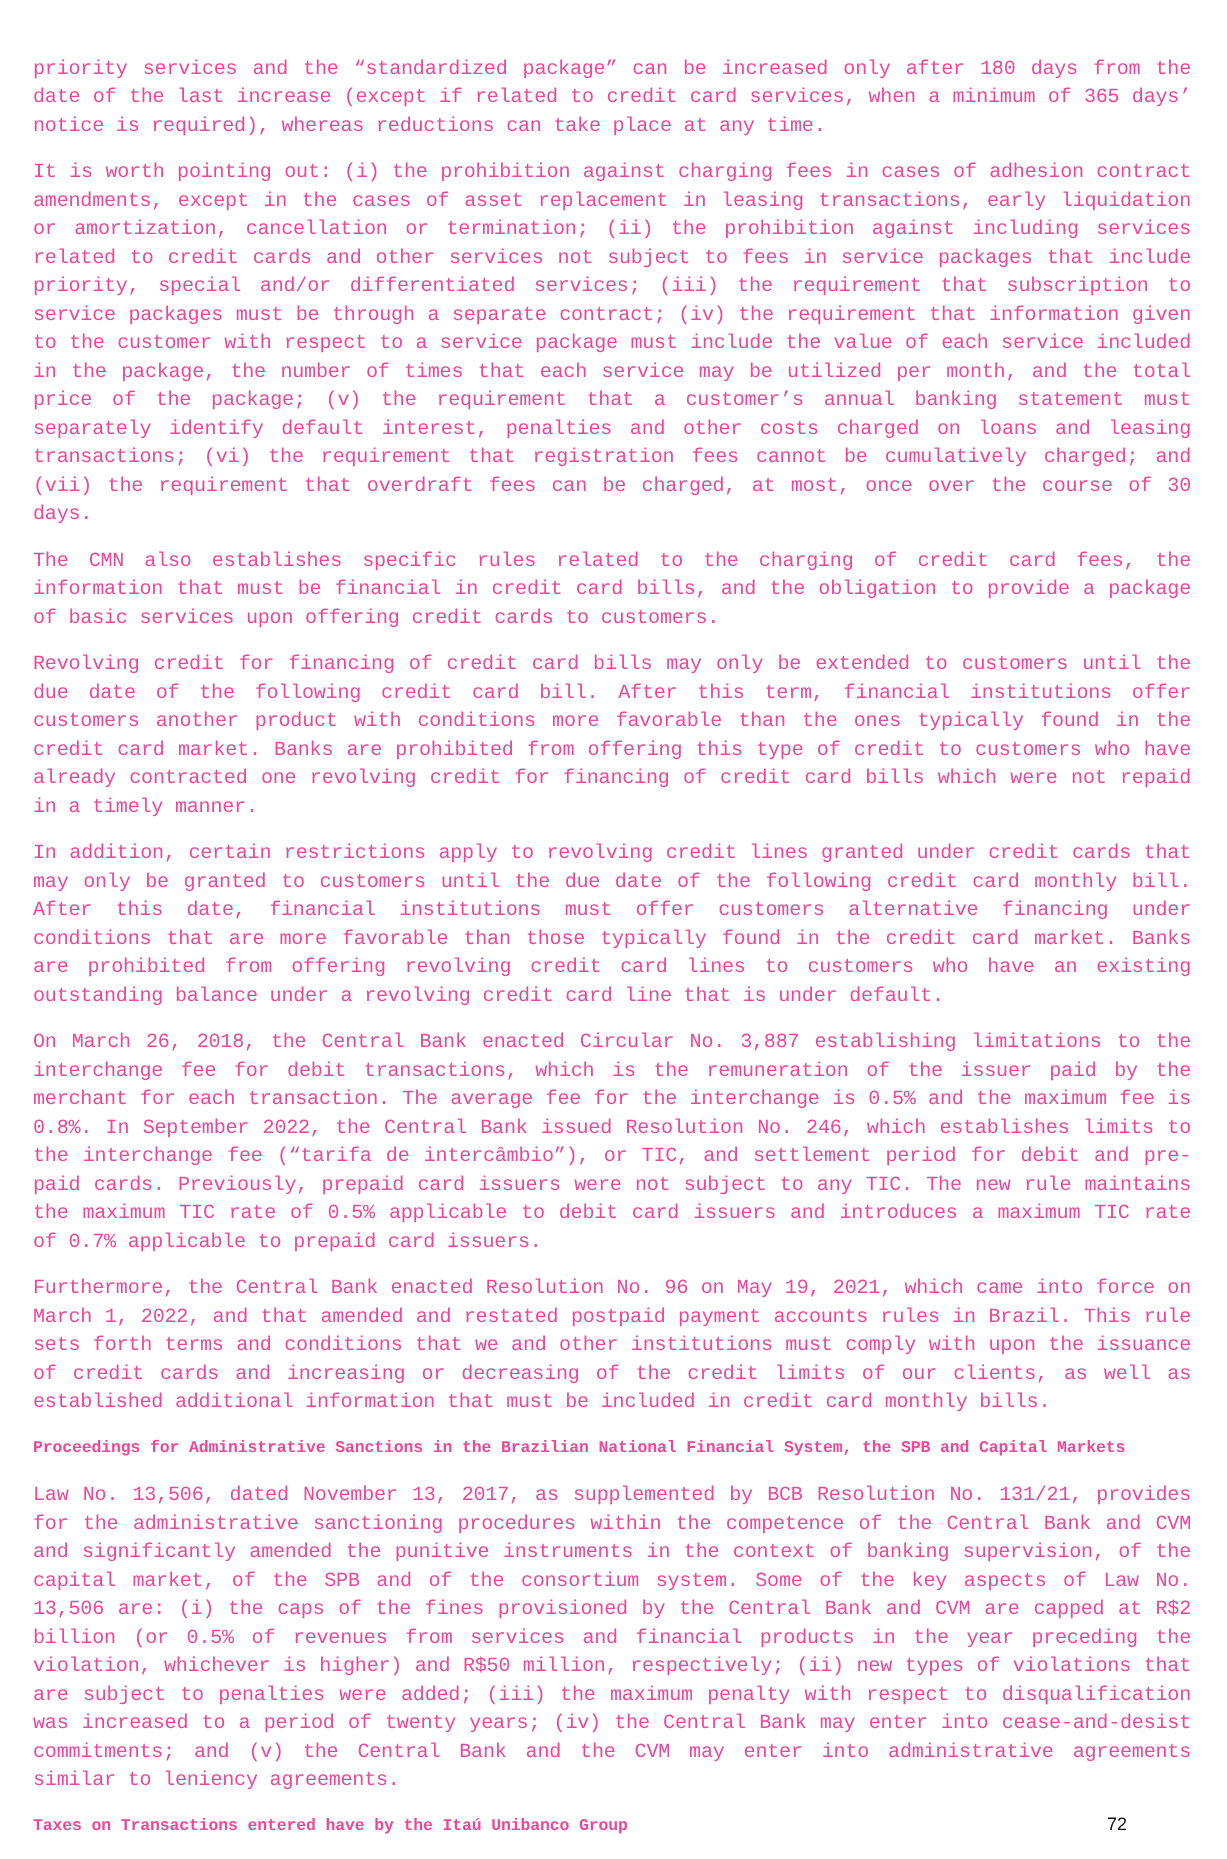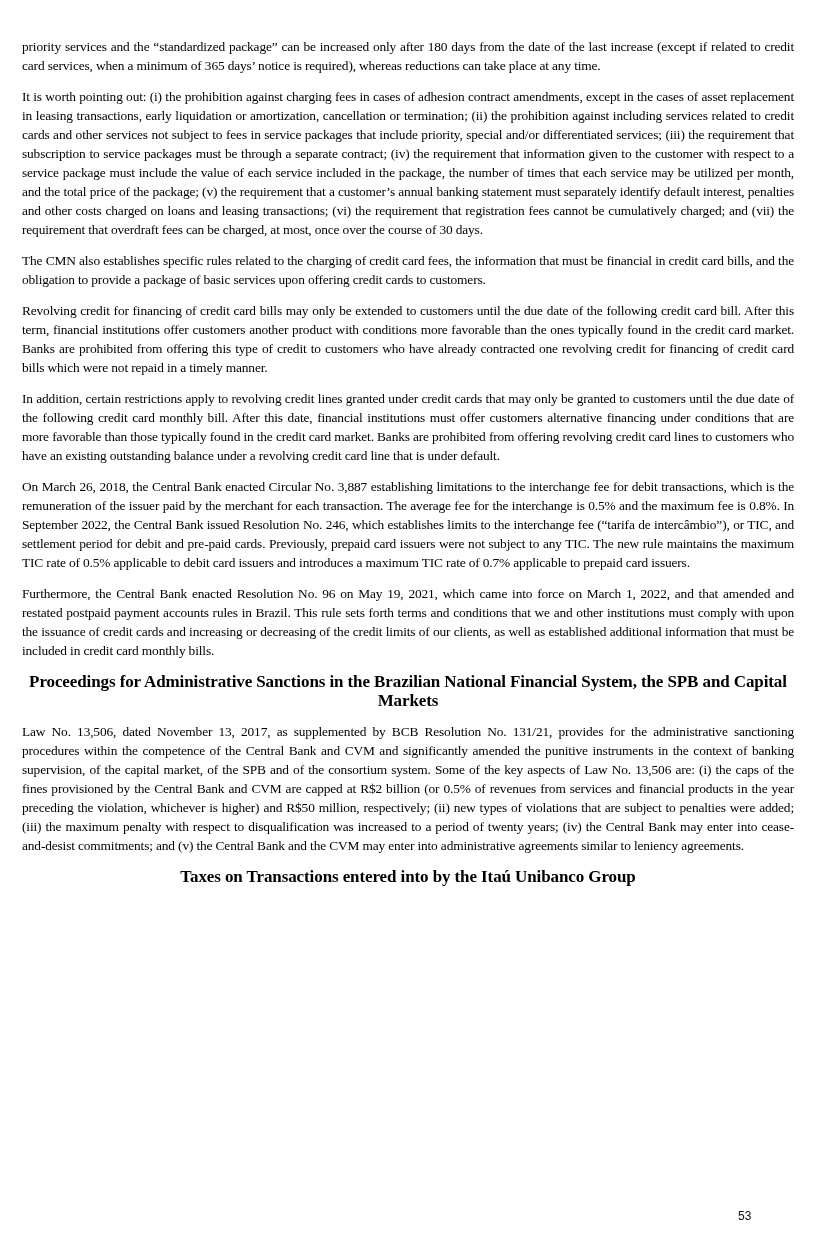--- a/index.html
+++ b/index.html
@@ -1,26 +1,26 @@
 <!DOCTYPE html>
 <html><head>
 <meta charset="utf-8">
 <style>
   html, body { margin: 0; padding: 0; background: #ffffff; }
   body { width: 818px; height: 1239px; position: relative; overflow: hidden; }
   .page {
     position: absolute; left: 22px; top: 37px; width: 772px;
-    font-family: Liberation Serif, serif;
-    font-size: 13.4px; line-height: 19px; color: #000000;
+    font-family: Liberation Mono, monospace;
+    font-size: 13.4px; line-height: 19px; color: #ec4899;
     text-align: justify; letter-spacing: -0.15px;
   }
   .page p { margin: 0 0 12px 0; }
   .page h3 {
-    font-size: 17px; line-height: 19px; font-weight: bold; margin: 0 0 12px 0;
-    text-align: center; letter-spacing: -0.1px;
+    font-size: 11px; line-height: 19px; font-weight: bold; margin: 0 0 12px 0;
+    text-align: left; letter-spacing: -0.1px;
   }
   .page-number {
     position: absolute; left: 738px; top: 1209px;
     font-family: "Liberation Sans", sans-serif; font-size: 12px; color: #111;
   }
 </style>
 </head>
 <body>
 
 <div class="page">
@@ -28,16 +28,16 @@
   <p>It is worth pointing out: (i) the prohibition against charging fees in cases of adhesion contract amendments, except in the cases of asset replacement in leasing transactions, early liquidation or amortization, cancellation or termination; (ii) the prohibition against including services related to credit cards and other services not subject to fees in service packages that include priority, special and/or differentiated services; (iii) the requirement that subscription to service packages must be through a separate contract; (iv) the requirement that information given to the customer with respect to a service package must include the value of each service included in the package, the number of times that each service may be utilized per month, and the total price of the package; (v) the requirement that a customer’s annual banking statement must separately identify default interest, penalties and other costs charged on loans and leasing transactions; (vi) the requirement that registration fees cannot be cumulatively charged; and (vii) the requirement that overdraft fees can be charged, at most, once over the course of 30 days.</p>
   <p>The CMN also establishes specific rules related to the charging of credit card fees, the information that must be financial in credit card bills, and the obligation to provide a package of basic services upon offering credit cards to customers.</p>
   <p>Revolving credit for financing of credit card bills may only be extended to customers until the due date of the following credit card bill. After this term, financial institutions offer customers another product with conditions more favorable than the ones typically found in the credit card market. Banks are prohibited from offering this type of credit to customers who have already contracted one revolving credit for financing of credit card bills which were not repaid in a timely manner.</p>
   <p>In addition, certain restrictions apply to revolving credit lines granted under credit cards that may only be granted to customers until the due date of the following credit card monthly bill. After this date, financial institutions must offer customers alternative financing under conditions that are more favorable than those typically found in the credit card market. Banks are prohibited from offering revolving credit card lines to customers who have an existing outstanding balance under a revolving credit card line that is under default.</p>
   <p>On March 26, 2018, the Central Bank enacted Circular No. 3,887 establishing limitations to the interchange fee for debit transactions, which is the remuneration of the issuer paid by the merchant for each transaction. The average fee for the interchange is 0.5% and the maximum fee is 0.8%. In September 2022, the Central Bank issued Resolution No. 246, which establishes limits to the interchange fee (“tarifa de intercâmbio”), or TIC, and settlement period for debit and pre-paid cards. Previously, prepaid card issuers were not subject to any TIC. The new rule maintains the maximum TIC rate of 0.5% applicable to debit card issuers and introduces a maximum TIC rate of 0.7% applicable to prepaid card issuers.</p>
   <p>Furthermore, the Central Bank enacted Resolution No. 96 on May 19, 2021, which came into force on March 1, 2022, and that amended and restated postpaid payment accounts rules in Brazil. This rule sets forth terms and conditions that we and other institutions must comply with upon the issuance of credit cards and increasing or decreasing of the credit limits of our clients, as well as established additional information that must be included in credit card monthly bills.</p>
 
   <h3>Proceedings for Administrative Sanctions in the Brazilian National Financial System, the SPB and Capital Markets</h3>
   <p>Law No. 13,506, dated November 13, 2017, as supplemented by BCB Resolution No. 131/21, provides for the administrative sanctioning procedures within the competence of the Central Bank and CVM and significantly amended the punitive instruments in the context of banking supervision, of the capital market, of the SPB and of the consortium system. Some of the key aspects of Law No. 13,506 are: (i) the caps of the fines provisioned by the Central Bank and CVM are capped at R$2 billion (or 0.5% of revenues from services and financial products in the year preceding the violation, whichever is higher) and R$50 million, respectively; (ii) new types of violations that are subject to penalties were added; (iii) the maximum penalty with respect to disqualification was increased to a period of twenty years; (iv) the Central Bank may enter into cease-and-desist commitments; and (v) the Central Bank and the CVM may enter into administrative agreements similar to leniency agreements.</p>
 
-  <h3>Taxes on Transactions entered into by the Itaú Unibanco Group</h3>
+  <h3>Taxes on Transactions entered have by the Itaú Unibanco Group</h3>
 </div>
 
-<div class="page-number">53</div>
+<div class="page-number">72</div>
 
 </body></html>

